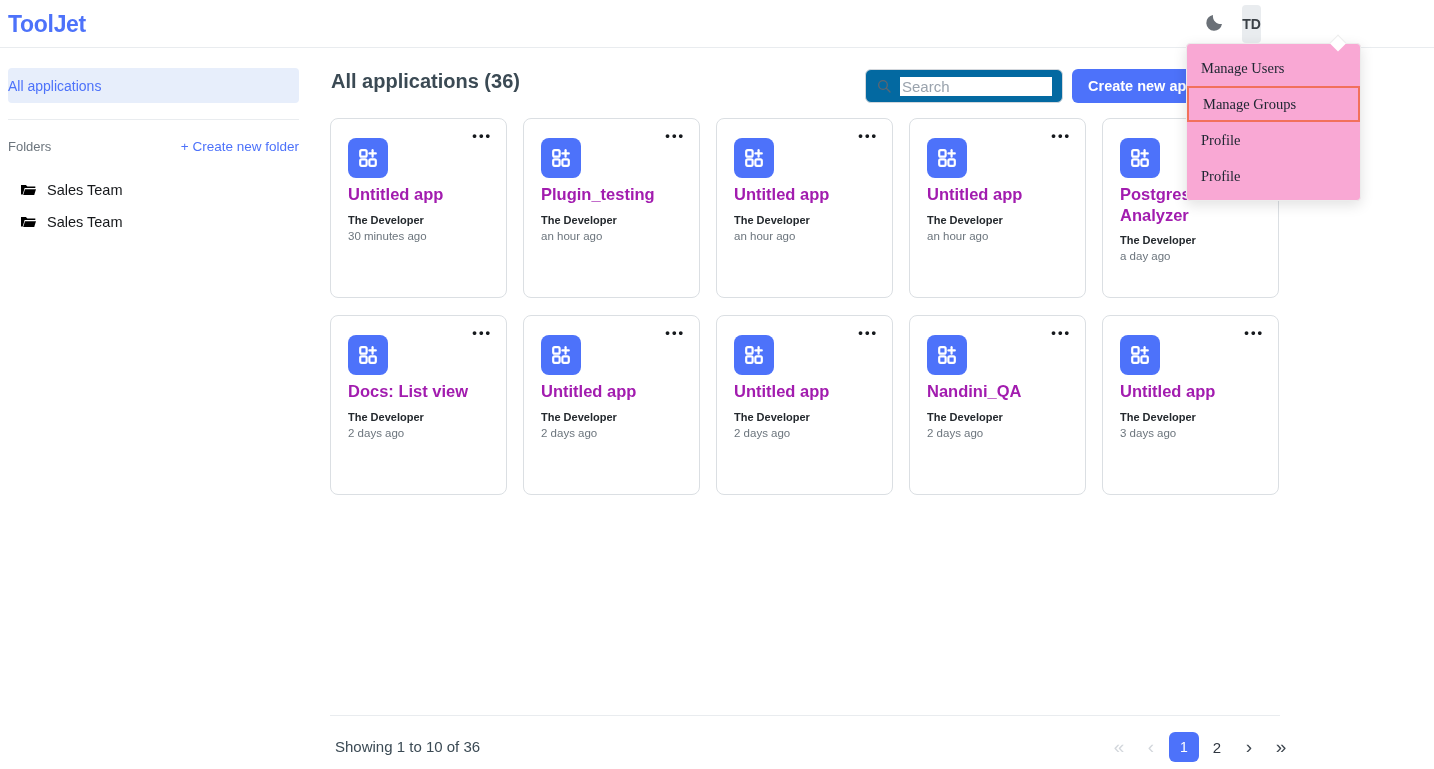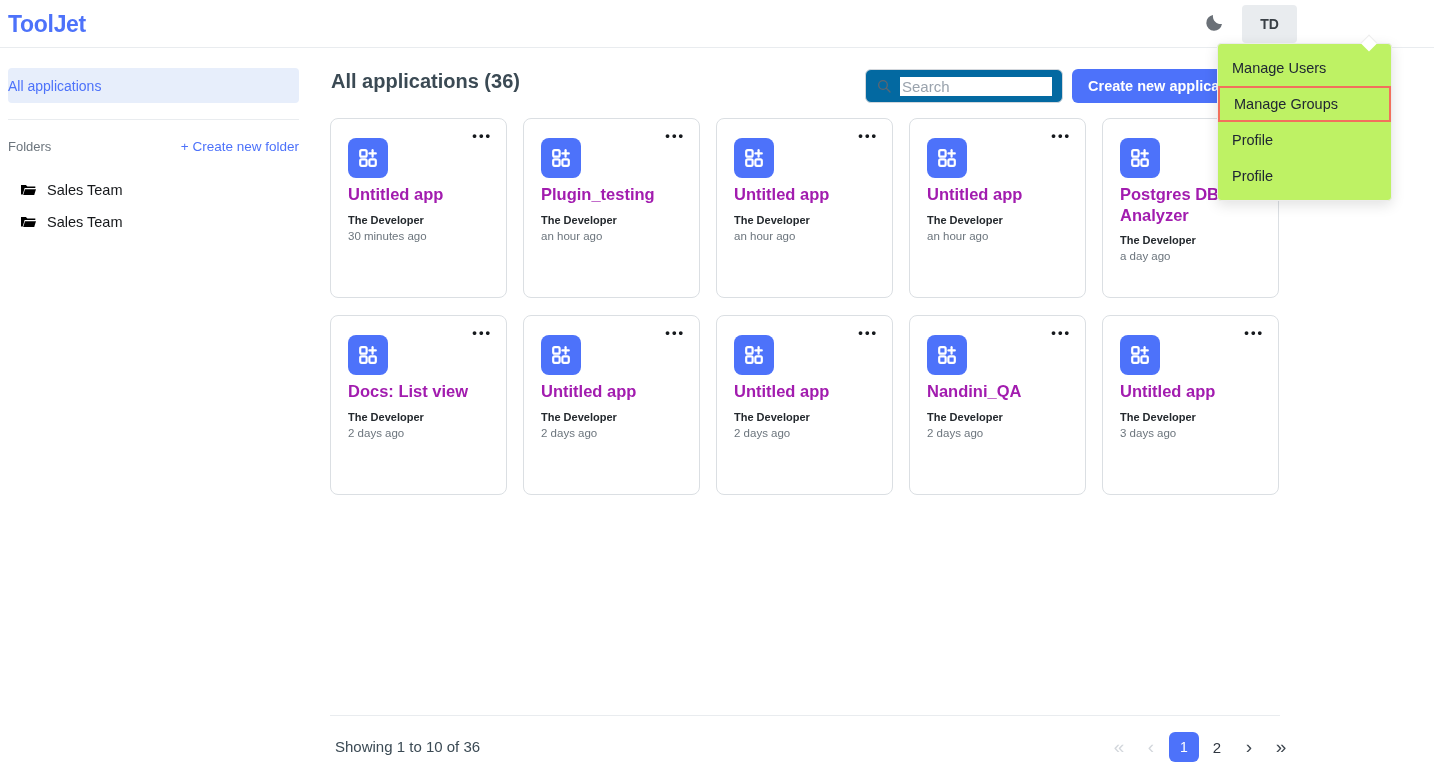--- a/index.html
+++ b/index.html
@@ -12,21 +12,21 @@
   }
   *{box-sizing:border-box;}
   html,body{margin:0;padding:0;}
   body{font-family:"Liberation Sans",sans-serif;background:#fff;}
   .page{position:relative;width:1434px;height:769px;background:#fff;overflow:hidden;}
 
   
   .header{position:absolute;top:0;left:0;width:1434px;height:48px;background:#fff;border-bottom:1px solid var(--border);}
   .logo{position:absolute;top:11px;left:8px;font-size:23px;font-weight:700;color:var(--accent);letter-spacing:-0.3px;}
   .theme-btn{position:absolute;top:12px;left:1202px;width:24px;height:24px;border:none;background:transparent;padding:0;cursor:pointer;}
-  .avatar{position:absolute;top:5px;left:1242px;width:55px;height:38px;border-radius:4px;background:#e9ecef;display:flex;align-items:center;justify-content:center;font-size:14px;font-weight:700;color:#3a4046;cursor:pointer;}
+  .avatar{position:absolute;top:5px;left:1242px;width:19px;height:38px;border-radius:4px;background:#e9ecef;display:flex;align-items:center;justify-content:center;font-size:14px;font-weight:700;color:#3a4046;cursor:pointer;}
 
   
   .sidebar-pill{position:absolute;top:68px;left:8px;width:291px;height:35px;border-radius:4px;background:var(--sidebar-active-bg);color:var(--accent);font-size:14px;font-weight:500;display:flex;align-items:center;padding-left:0;cursor:pointer;}
   .sidebar-divider{position:absolute;top:119px;left:8px;width:291px;height:0;border-top:1px solid var(--border);}
   .folders-head{position:absolute;top:139px;left:8px;width:291px;display:flex;justify-content:space-between;}
   .folders-label{font-size:13px;color:#6c757d;}
   .create-folder{font-size:13.5px;font-weight:400;color:var(--accent);text-decoration:none;cursor:pointer;}
   .folders-list{position:absolute;top:174px;left:8px;width:291px;}
   .folder-item{display:flex;align-items:center;gap:10px;padding:8px 0 8px 12px;font-size:14.5px;color:#16181b;cursor:pointer;}
   .folder-item svg{flex:0 0 auto;}
@@ -50,21 +50,21 @@
   
   .footer-divider{position:absolute;top:715px;left:330px;width:950px;height:0;border-top:1px solid var(--border);}
   .footer-summary{position:absolute;top:738px;left:335px;font-size:15px;color:#3b4a54;}
   .pagination{position:absolute;top:731px;left:1105px;height:32px;display:flex;align-items:center;gap:4px;}
   .page-btn{min-width:28px;height:30px;display:flex;align-items:center;justify-content:center;background:transparent;border:none;font-family:inherit;font-size:15px;color:#303741;cursor:pointer;padding:0 2px;}
   .page-btn.chev{font-size:19px;color:#3f4750;font-weight:400;}
   .page-btn.disabled{color:#d3d7dc;cursor:default;}
   .page-btn.active{width:30px;min-width:30px;background:var(--accent);color:#fff;border-radius:6px;font-size:14px;}
 
   
-  .user-menu{position:absolute;top:43px;left:1217px;width:175px;background:#bef264;border:1px solid #ececec;border-radius:4px;box-shadow:0 4px 14px rgba(0,0,0,.12);padding:6px 0;z-index:60;}
+  .user-menu{position:absolute;top:43px;left:1186px;width:175px;background:#f9a8d4;border:1px solid #ececec;border-radius:4px;box-shadow:0 4px 14px rgba(0,0,0,.12);padding:6px 0;z-index:60;font-family:Liberation Serif, serif;}
   .user-menu .caret{position:absolute;top:-7px;right:16px;width:12px;height:12px;background:#fff;border-left:1px solid #ececec;border-top:1px solid #ececec;transform:rotate(45deg);}
   .menu-item{height:36px;display:flex;align-items:center;padding:0 14px;font-size:14.5px;color:#202733;cursor:pointer;}
   .menu-item.highlighted{border:2px solid var(--highlight);}
 </style>
 </head>
 <body>
 
 <div class="page">
 
   <header class="header">

